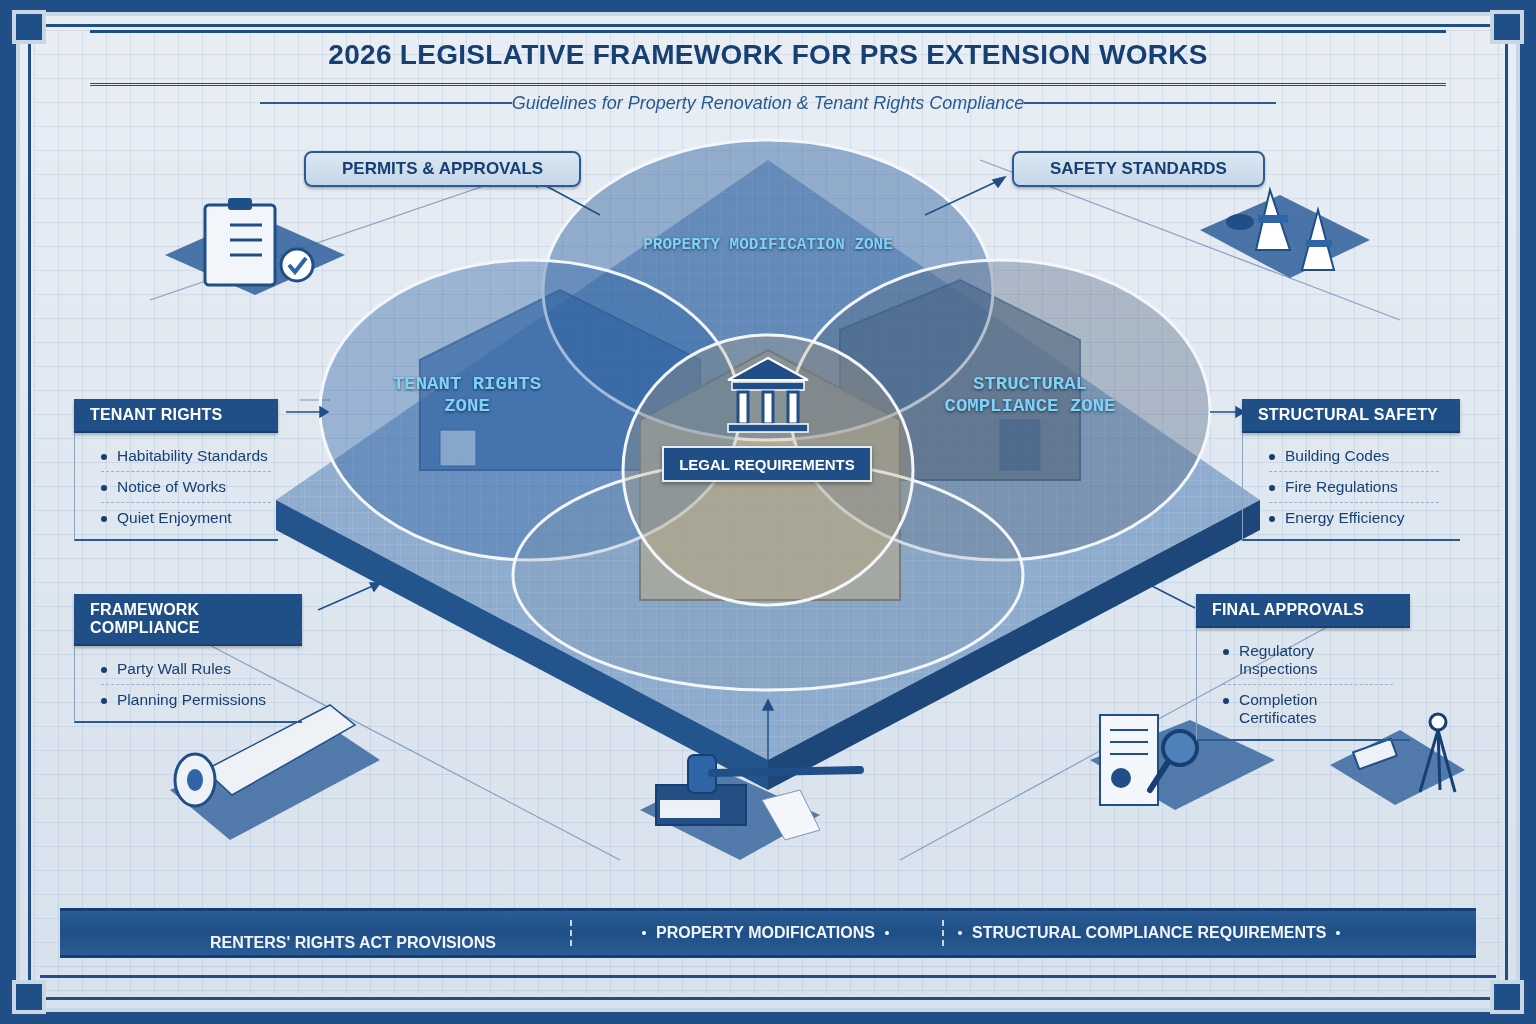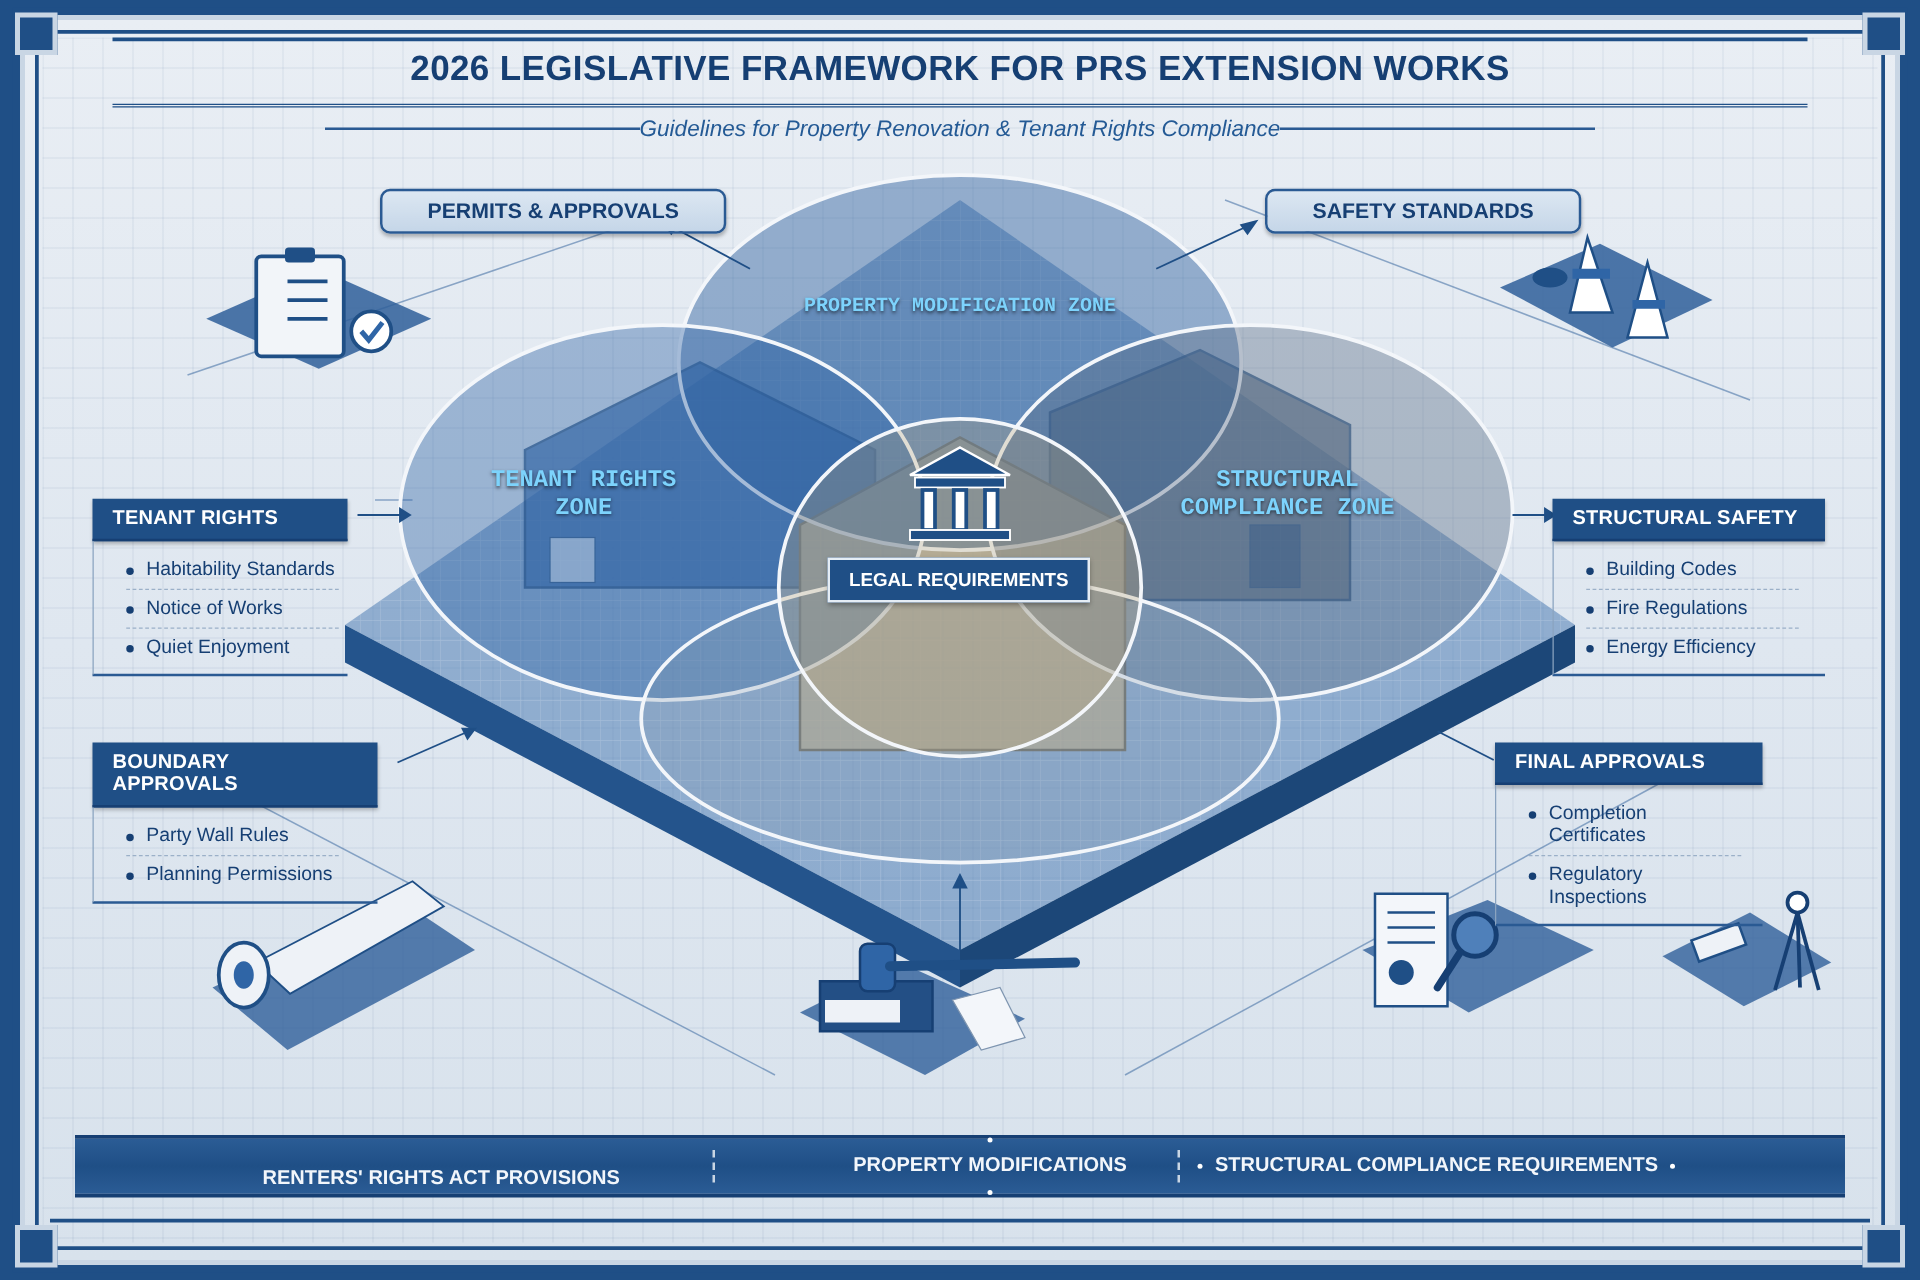--- a/index.html
+++ b/index.html
@@ -251,50 +251,50 @@
 <div class="panel" style="left:74px; top:399px; width:204px;">
   <div class="panel-header">TENANT RIGHTS</div>
   <ul class="panel-list">
     <li>Habitability Standards</li>
     <li>Notice of Works</li>
     <li>Quiet Enjoyment</li>
   </ul>
 </div>
 
 <div class="panel" style="left:74px; top:594px; width:228px;">
-  <div class="panel-header">BOUNDARY APPROVALS</div>
+  <div class="panel-header">FRAMEWORK COMPLIANCE</div>
   <ul class="panel-list">
     <li>Party Wall Rules</li>
     <li>Planning Permissions</li>
   </ul>
 </div>
 
 <div class="panel" style="left:1242px; top:399px; width:218px;">
   <div class="panel-header">STRUCTURAL SAFETY</div>
   <ul class="panel-list">
     <li>Building Codes</li>
     <li>Fire Regulations</li>
     <li>Energy Efficiency</li>
   </ul>
 </div>
 
 <div class="panel" style="left:1196px; top:594px; width:214px;">
   <div class="panel-header">FINAL APPROVALS</div>
   <ul class="panel-list">
+    <li>Regulatory Inspections</li>
     <li>Completion Certificates</li>
-    <li>Regulatory Inspections</li>
   </ul>
 </div>
 
 <div class="footer-band">
   <div class="footer-item" style="margin-left:150px; width:360px;margin-top:20px;">
     <span>RENTERS' RIGHTS ACT PROVISIONS</span>
   </div>
   <div class="footer-sep"></div>
-  <div class="footer-item" style="margin-left:70px; width:300px;flex-direction:column;">
+  <div class="footer-item" style="margin-left:70px; width:300px;">
     <span class="dot"></span>
     <span>PROPERTY MODIFICATIONS</span>
     <span class="dot"></span>
   </div>
   <div class="footer-sep"></div>
   <div class="footer-item" style="margin-left:14px;">
     <span class="dot"></span>
     <span>STRUCTURAL COMPLIANCE REQUIREMENTS</span>
     <span class="dot"></span>
   </div>

